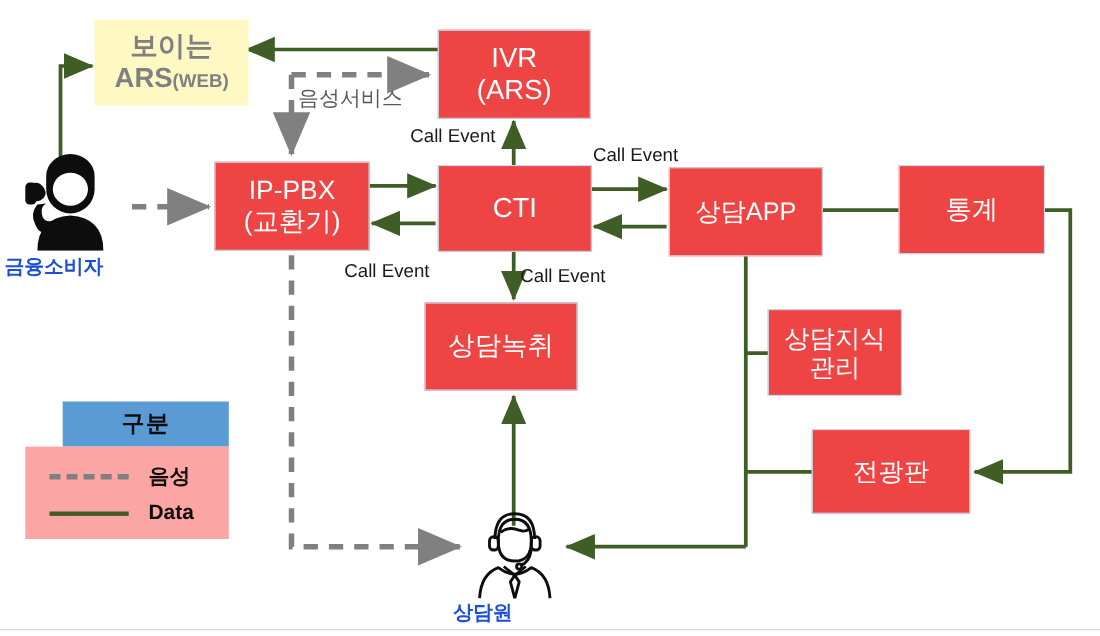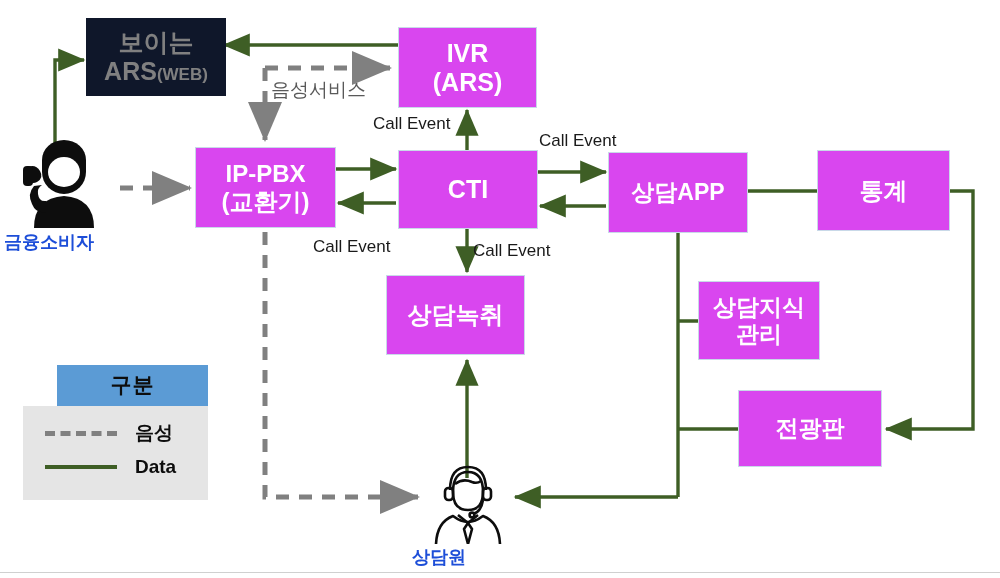--- a/index.html
+++ b/index.html
@@ -28,27 +28,27 @@
   .node {
     position: absolute;
     box-sizing: border-box;
     display: flex;
     align-items: center;
     justify-content: center;
     text-align: center;
     line-height: 1.15;
   }
   .node-blue {
-    background: #d946ef;
+    background: #ef4444;
     border: 1px solid #C9D9E8;
     color: #ffffff;
-    font-weight: bold;
+    font-weight: normal;
   }
   .node-cream {
-    background: #0f172a;
+    background: #fef9c3;
     color: #808080;
     font-weight: bold;
   }
   .edge-label {
     position: absolute;
     color: #1a1a1a;
     font-size: 17px;
     white-space: nowrap;
     line-height: 1;
   }
@@ -74,22 +74,22 @@
     background: #5B9BD5;
     color: #0d0d0d;
     font-weight: bold;
     font-size: 21px;
     text-align: center;
     padding: 6px 0 7px 0;
     letter-spacing: 1px;
     margin-left: 34px;
   }
   #legend-body {
-    background: #e5e5e5;
-    padding: 10px 0 16px 0;
+    background: #fca5a5;
+    padding: 10px 0 6px 0;
   }
   .legend-row {
     display: flex;
     align-items: center;
     height: 34px;
     padding-left: 22px;
   }
   .legend-swatch {
     width: 72px;
     height: 0;

